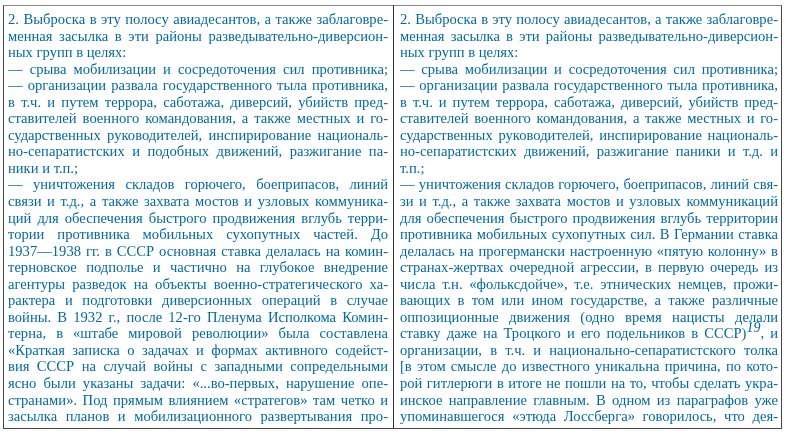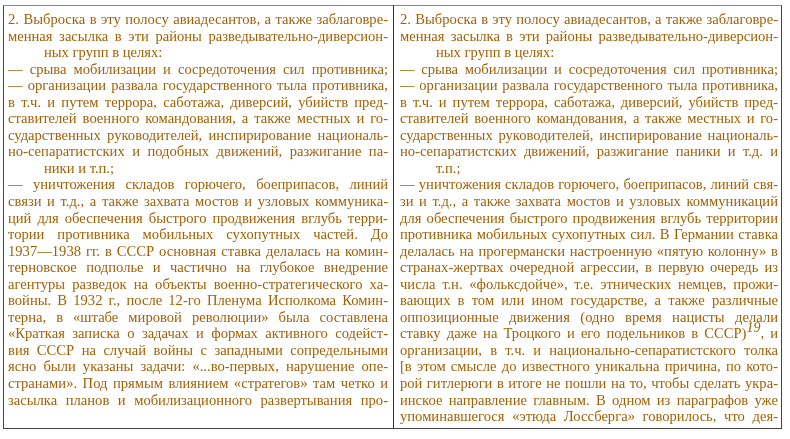--- a/index.html
+++ b/index.html
@@ -7,26 +7,26 @@
   .frame {
     position: absolute; left: 3px; top: 5px; width: 779px; height: 424px;
     border: 1px solid #444; border-top-color: #888; box-sizing: border-box;
   }
   .divider {
     position: absolute; left: 393px; top: 5px; width: 1px; height: 424px; background: #333;
   }
   .col {
     position: absolute; top: 11px;
     font-family: "Liberation Serif", "DejaVu Serif", serif;
-    font-size: 14.6px; line-height: 16.55px; color: #a16207;
+    font-size: 14.6px; line-height: 16.55px; color: #0369a1;
   }
   .col.left { left: 8px; width: 380px; }
   .col.right { left: 400px; width: 378px; }
   .line { white-space: nowrap; display: block; text-align: justify; text-align-last: justify; height: 16.55px; overflow: visible; }
-  .line.last { text-align-last: left; margin-left: 36px; }
+  .line.last { text-align-last: left; }
   sup { font-size: 14px; line-height: 0; font-style: italic; }
 </style>
 </head>
 <body>
 
 <div class="frame"></div>
 <div class="divider"></div>
 
 <div class="col left">
   <span class="line">2. Выброска в эту полосу авиадесантов, а также заблаговре-</span>
@@ -39,20 +39,21 @@
   <span class="line">сударственных руководителей, инспирирование националь-</span>
   <span class="line">но-сепаратистских и подобных движений, разжигание па-</span>
   <span class="line last">ники и т.п.;</span>
   <span class="line">— уничтожения складов горючего, боеприпасов, линий</span>
   <span class="line">связи и т.д., а также захвата мостов и узловых коммуника-</span>
   <span class="line">ций для обеспечения быстрого продвижения вглубь терри-</span>
   <span class="line">тории противника мобильных сухопутных частей. До</span>
   <span class="line">1937—1938 гг. в СССР основная ставка делалась на комин-</span>
   <span class="line">терновское подполье и частично на глубокое внедрение</span>
   <span class="line">агентуры разведок на объекты военно-стратегического ха-</span>
+  <span class="line">рактера и подготовки диверсионных операций в случае</span>
   <span class="line">войны. В 1932 г., после 12-го Пленума Исполкома Комин-</span>
   <span class="line">терна, в «штабе мировой революции» была составлена</span>
   <span class="line">«Краткая записка о задачах и формах активного содейст-</span>
   <span class="line">вия СССР на случай войны с западными сопредельными</span>
   <span class="line">ясно были указаны задачи: «...во-первых, нарушение опе-</span>
   <span class="line">странами». Под прямым влиянием «стратегов» там четко и</span>
   <span class="line">засылка планов и мобилизационного развертывания про-</span>
 </div>
 
 <div class="col right">

